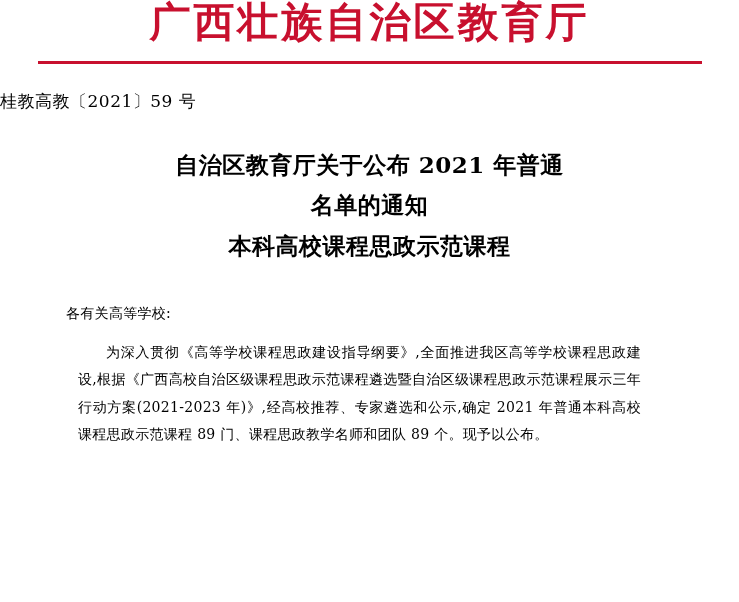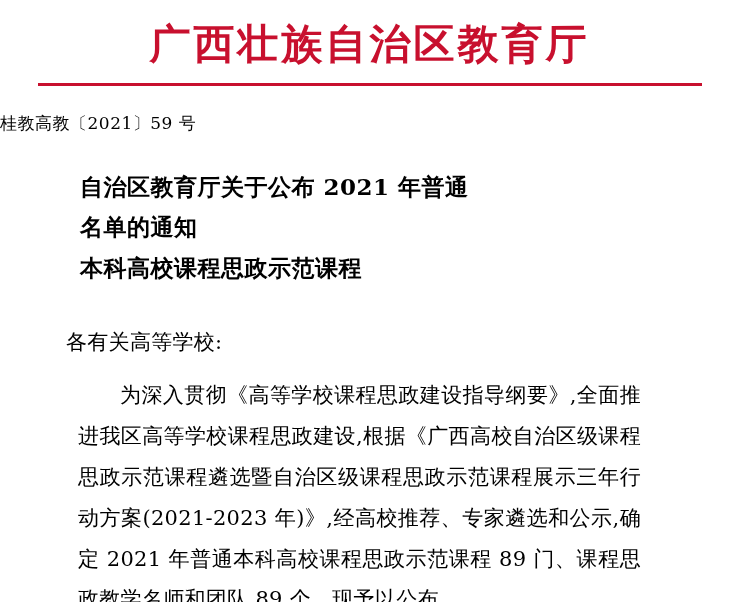--- a/index.html
+++ b/index.html
@@ -16,21 +16,20 @@
   }
   .page {
     position: relative;
     width: 739px;
     height: 602px;
     background: #ffffff;
     box-sizing: border-box;
   }
   .masthead {
     text-align: center;
-    padding-top: 22px;
   }
   .masthead-title {
     color: #c8102e;
     font-family: "DejaVu Serif", "Liberation Serif", serif;
     font-weight: bold;
     font-size: 41px;
     letter-spacing: 3px;
     line-height: 1.1;
     white-space: nowrap;
   }
@@ -41,34 +40,34 @@
     margin: 16px auto 0 auto;
   }
   .doc-number {
     text-align: left;
     font-size: 17px;
     padding: 26px 66px 0 0;
     letter-spacing: 0.5px;
     white-space: nowrap;
   }
   .doc-title {
-    text-align: left;
+    text-align: center;
     font-weight: bold;
     font-size: 23px;
     line-height: 1.75;
     padding: 32px 80px 0 80px;
     letter-spacing: 0.5px;
   }
   .doc-title .tline {
     display: block;
     white-space: nowrap;
   }
   .body-block {
     padding: 34px 86px 0 66px;
-    font-size: 21px;
+    font-size: 14px;
     line-height: 1.95;
     text-align: justify;
     letter-spacing: 0.3px;
   }
   .salutation {
     margin: 0;
   }
   .para {
     margin: 12px;
     text-indent: 2em;

